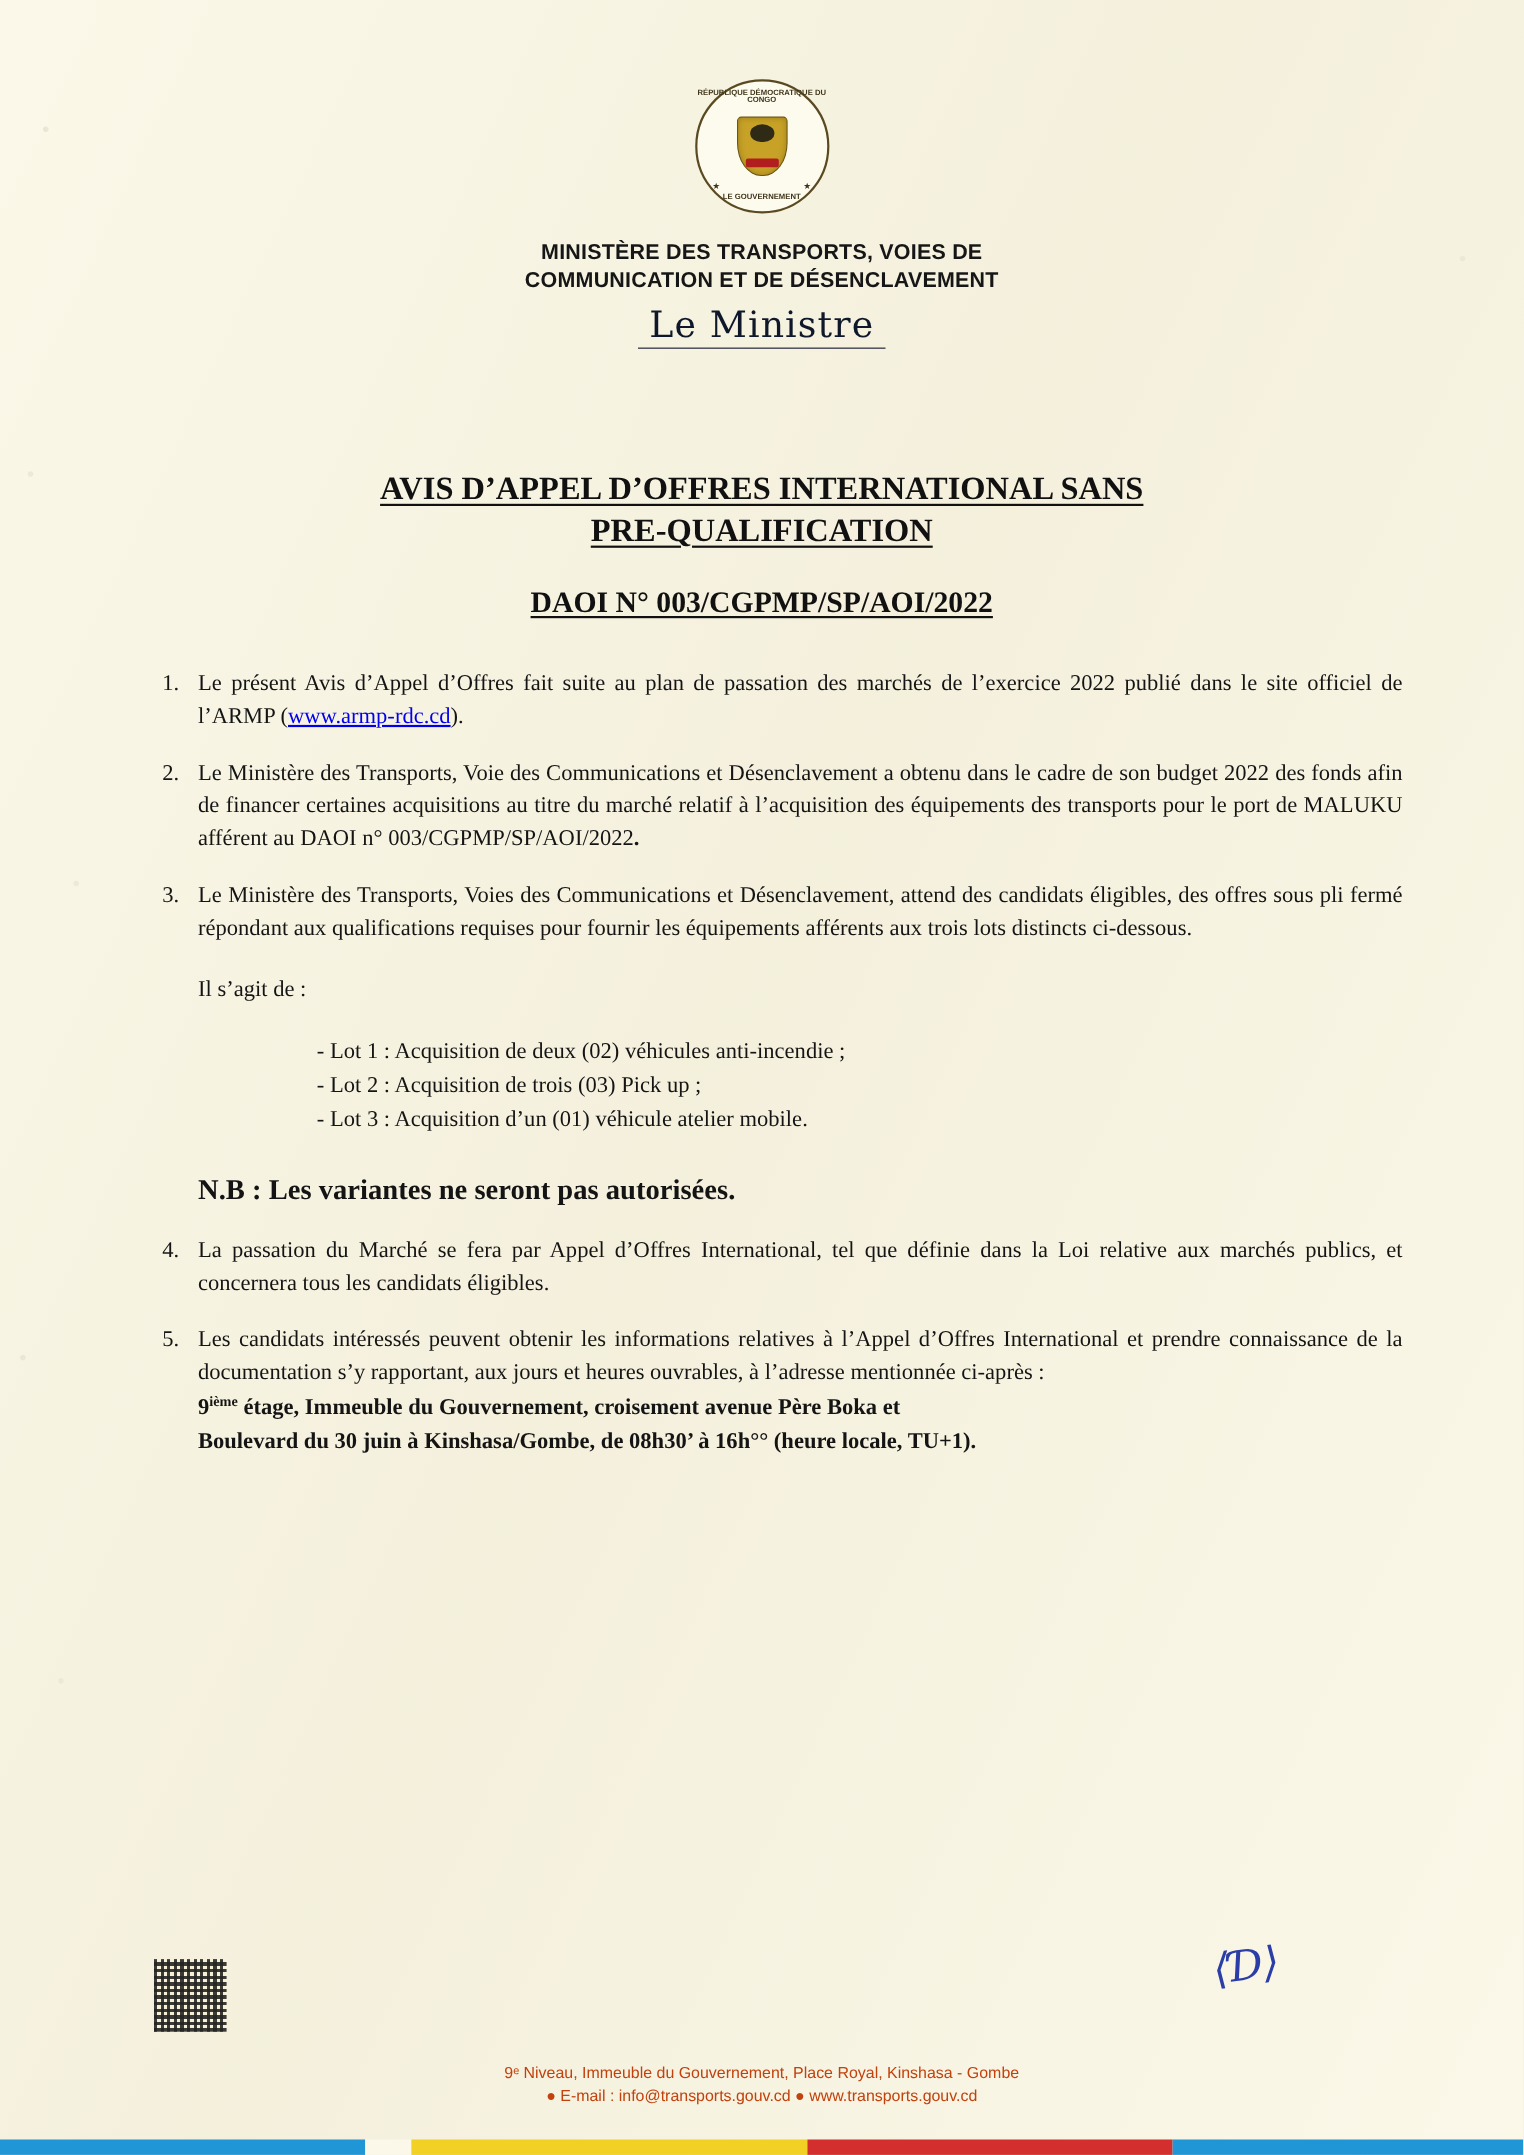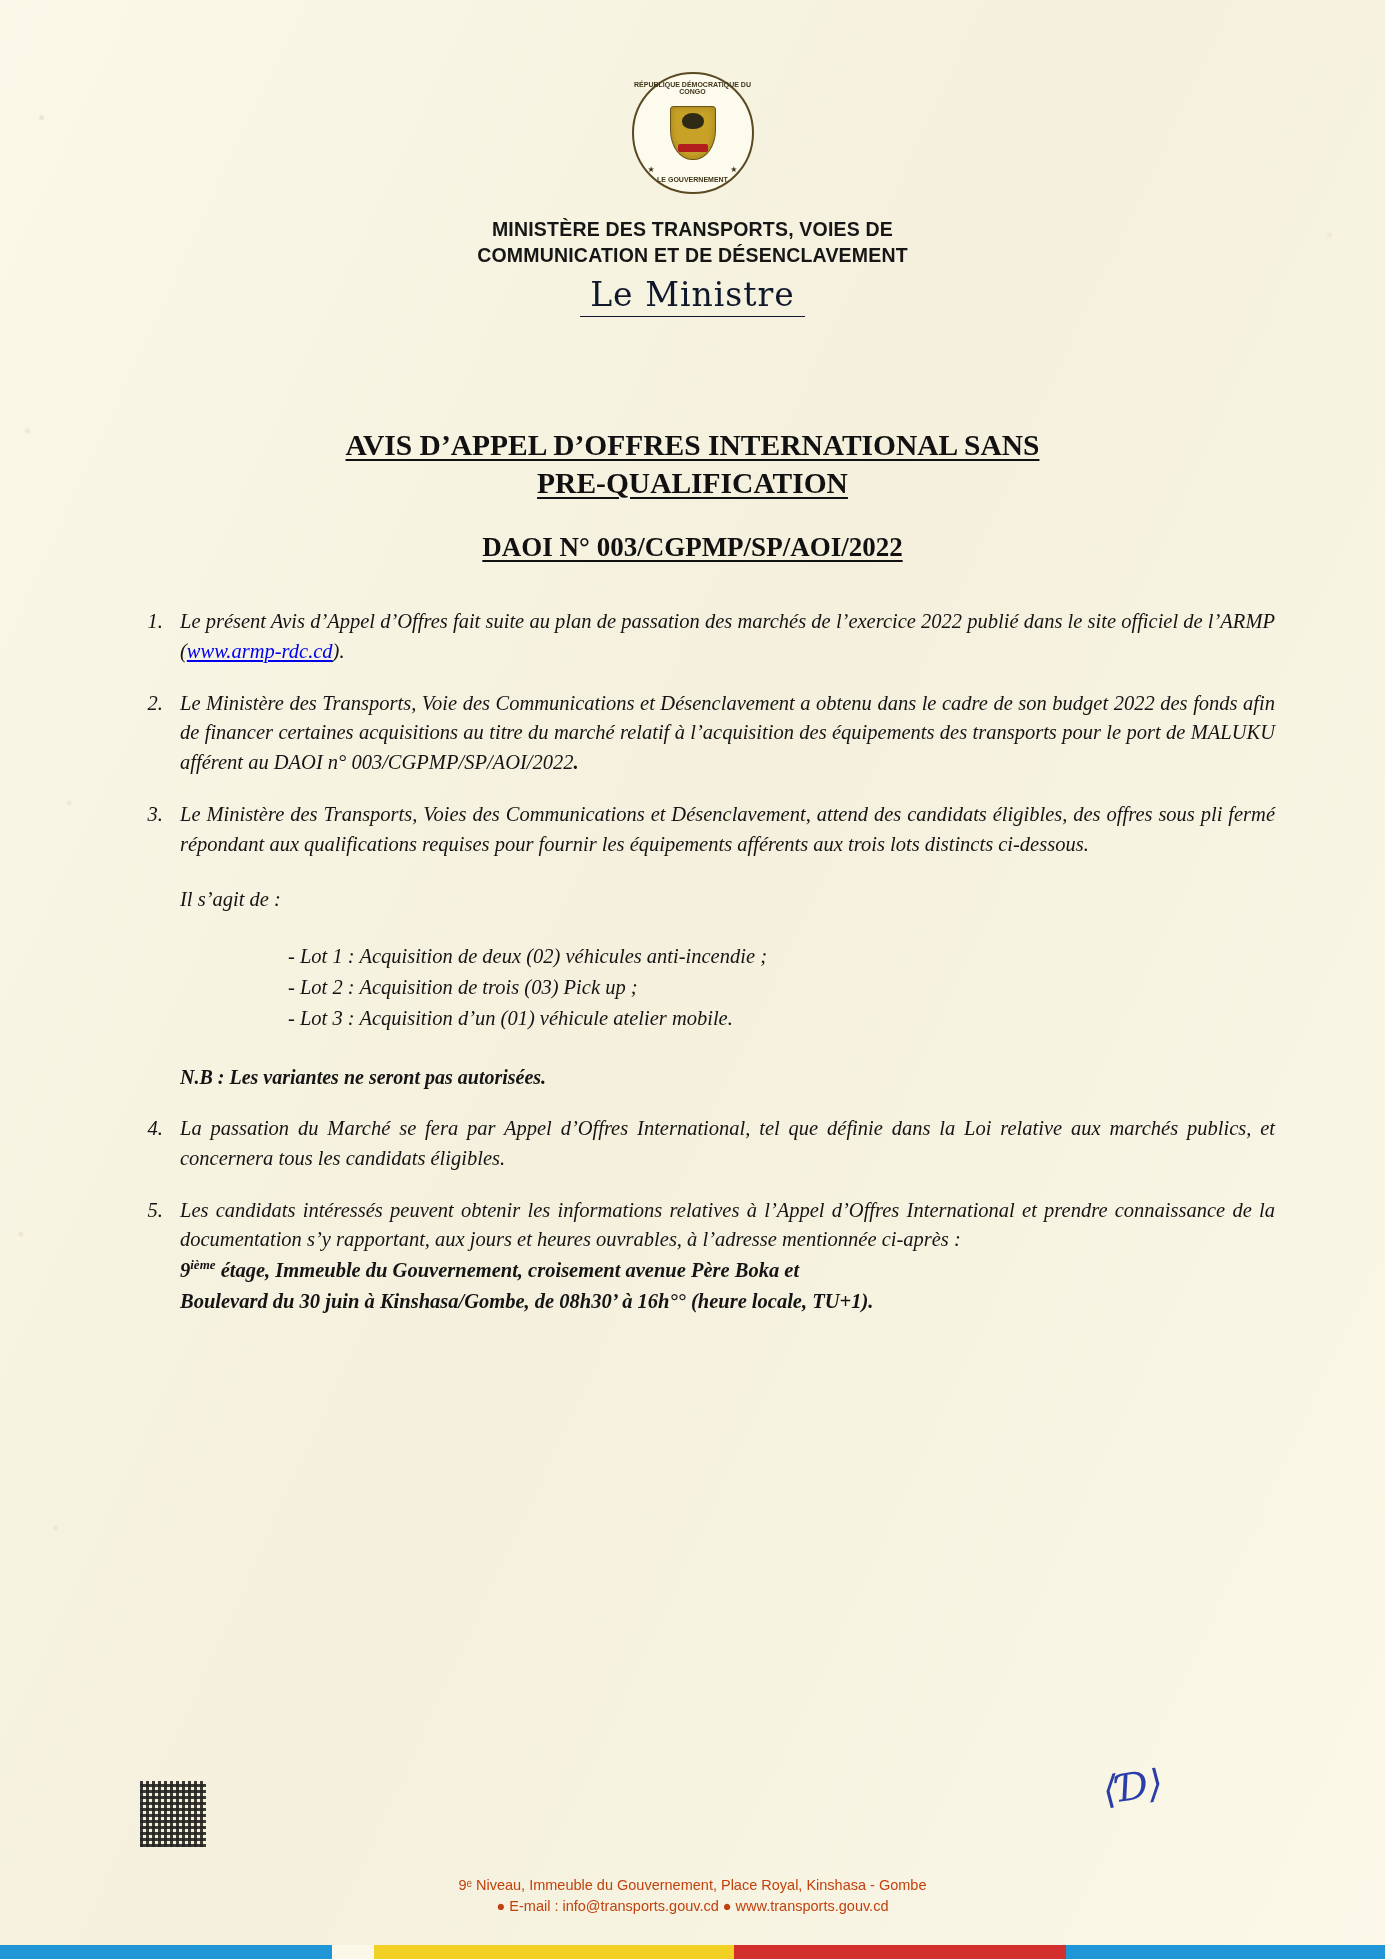--- a/index.html
+++ b/index.html
@@ -162,21 +162,20 @@
   }
   .doc-ref span { text-decoration: underline; text-underline-offset: 4px; text-align: center; }
 
   
   ol.clauses {
     margin: 44px 0 0 0;
     padding-left: 58px;
     font-size: 20.5px;
     line-height: 1.45;
     color: #141414;
-    font-style: italic;
   }
   ol.clauses > li {
     text-align: justify;
     margin-bottom: 22px;
     padding-left: 12px;
   }
   ol.clauses > li::marker { font-size: 20.5px; }
   .link-underline { text-decoration: underline; }
   .bold { font-weight: bold; }
 
@@ -186,21 +185,21 @@
   }
   .lots {
     margin: 26px 0 0 0;
     padding: 0 0 0 108px;
     list-style: none;
     font-size: 20.5px;
     line-height: 1.5;
   }
   .nb {
     font-weight: bold;
-    font-size: 20px;
+    font-size: 26px;
     margin: 30px 0 0 0;
   }
   .address-block {
     font-weight: bold;
     font-size: 20.5px;
     line-height: 1.5;
     text-align: justify;
   }
   .address-block sup { font-size: 13px; }
 

